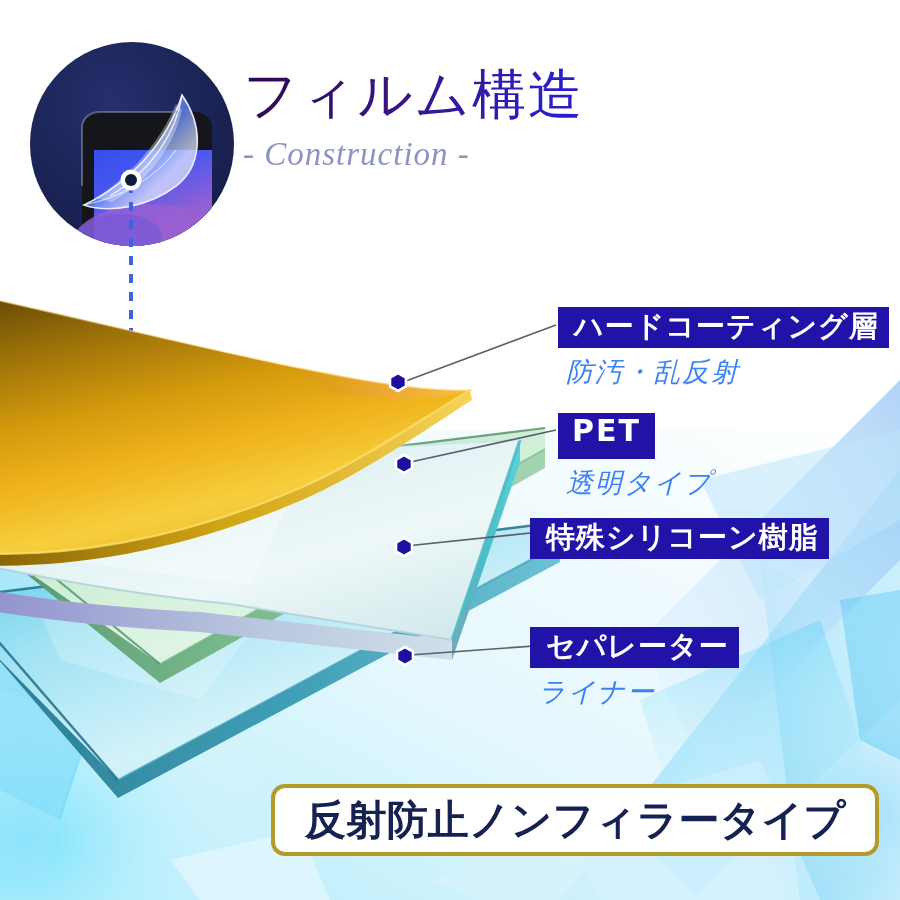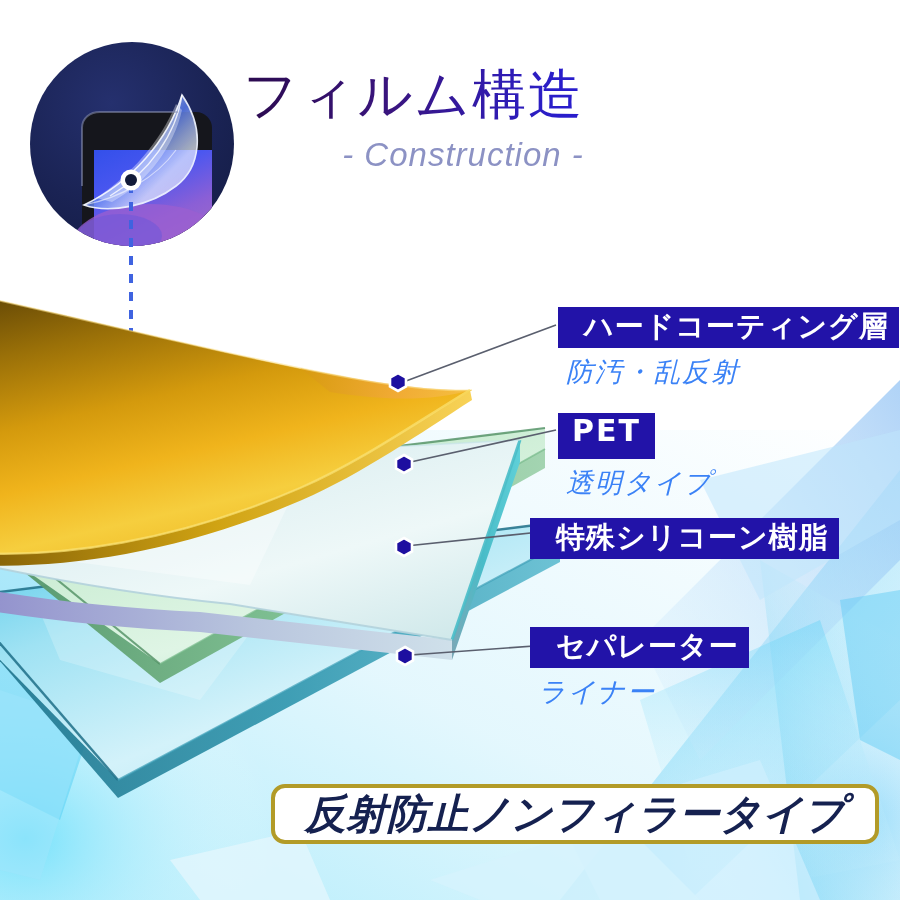--- a/index.html
+++ b/index.html
@@ -14,50 +14,50 @@
   .title-wrap{position:absolute;left:243px;top:68px;width:470px;}
   .title-ja{
     font-size:54px;line-height:1.0;letter-spacing:2px;
     font-family:"DejaVu Sans","Liberation Sans",sans-serif;
     font-weight:400;
     background:linear-gradient(90deg,#2b0a4e 0%,#3a1580 32%,#2a1ec9 66%,#2010e0 100%);
     -webkit-background-clip:text;background-clip:text;color:transparent;
     white-space:nowrap;
   }
   .title-en{
-    margin-top:14px;text-align:center;width:440px;
+    margin-top:14px;width:440px;
     font-size:33px;font-style:italic;font-weight:400;letter-spacing:1px;
     color:#8c92c4;
-    font-family:Liberation Sans, sans-serif;
+    font-family:Liberation Serif, serif;
   }
 
   
   .callout{position:absolute;}
   .chip{
     display:inline-block;background:#2213a8;color:#ffffff;
     font-weight:bold;letter-spacing:1px;
-    padding:4px 10px 6px 26px;
+    padding:4px 10px 6px 16px;
     font-family:"DejaVu Sans","Liberation Sans",sans-serif;
     white-space:nowrap;
   }
   .chip.jp{font-size:29px;line-height:1.08;}
   .chip.en{font-size:30px;line-height:1.05;letter-spacing:2px;padding:2px 14px 12px 14px;}
   .sub{
     margin-top:6px;margin-left:8px;
     color:#3b82f6;font-size:27px;font-style:italic;font-weight:400;
     letter-spacing:2px;white-space:nowrap;
     font-family:"DejaVu Sans","Liberation Sans",sans-serif;
   }
 
   
   .banner{
-    position:absolute;left:271px;top:784px;width:608px;height:60px;
+    position:absolute;left:271px;top:784px;width:608px;height:72px;
     border:4px solid #b29b28;border-radius:14px;background:#ffffff;
     box-sizing:border-box;
-    display:flex;align-items:center;justify-content:center;font-style:italic;
+    display:flex;align-items:center;justify-content:center;
   }
   .banner span{
     color:#152150;font-size:41px;font-weight:bold;letter-spacing:0px;
     font-family:"DejaVu Sans","Liberation Sans",sans-serif;
     white-space:nowrap;
   }
 </style>
 </head>
 <body>
 

